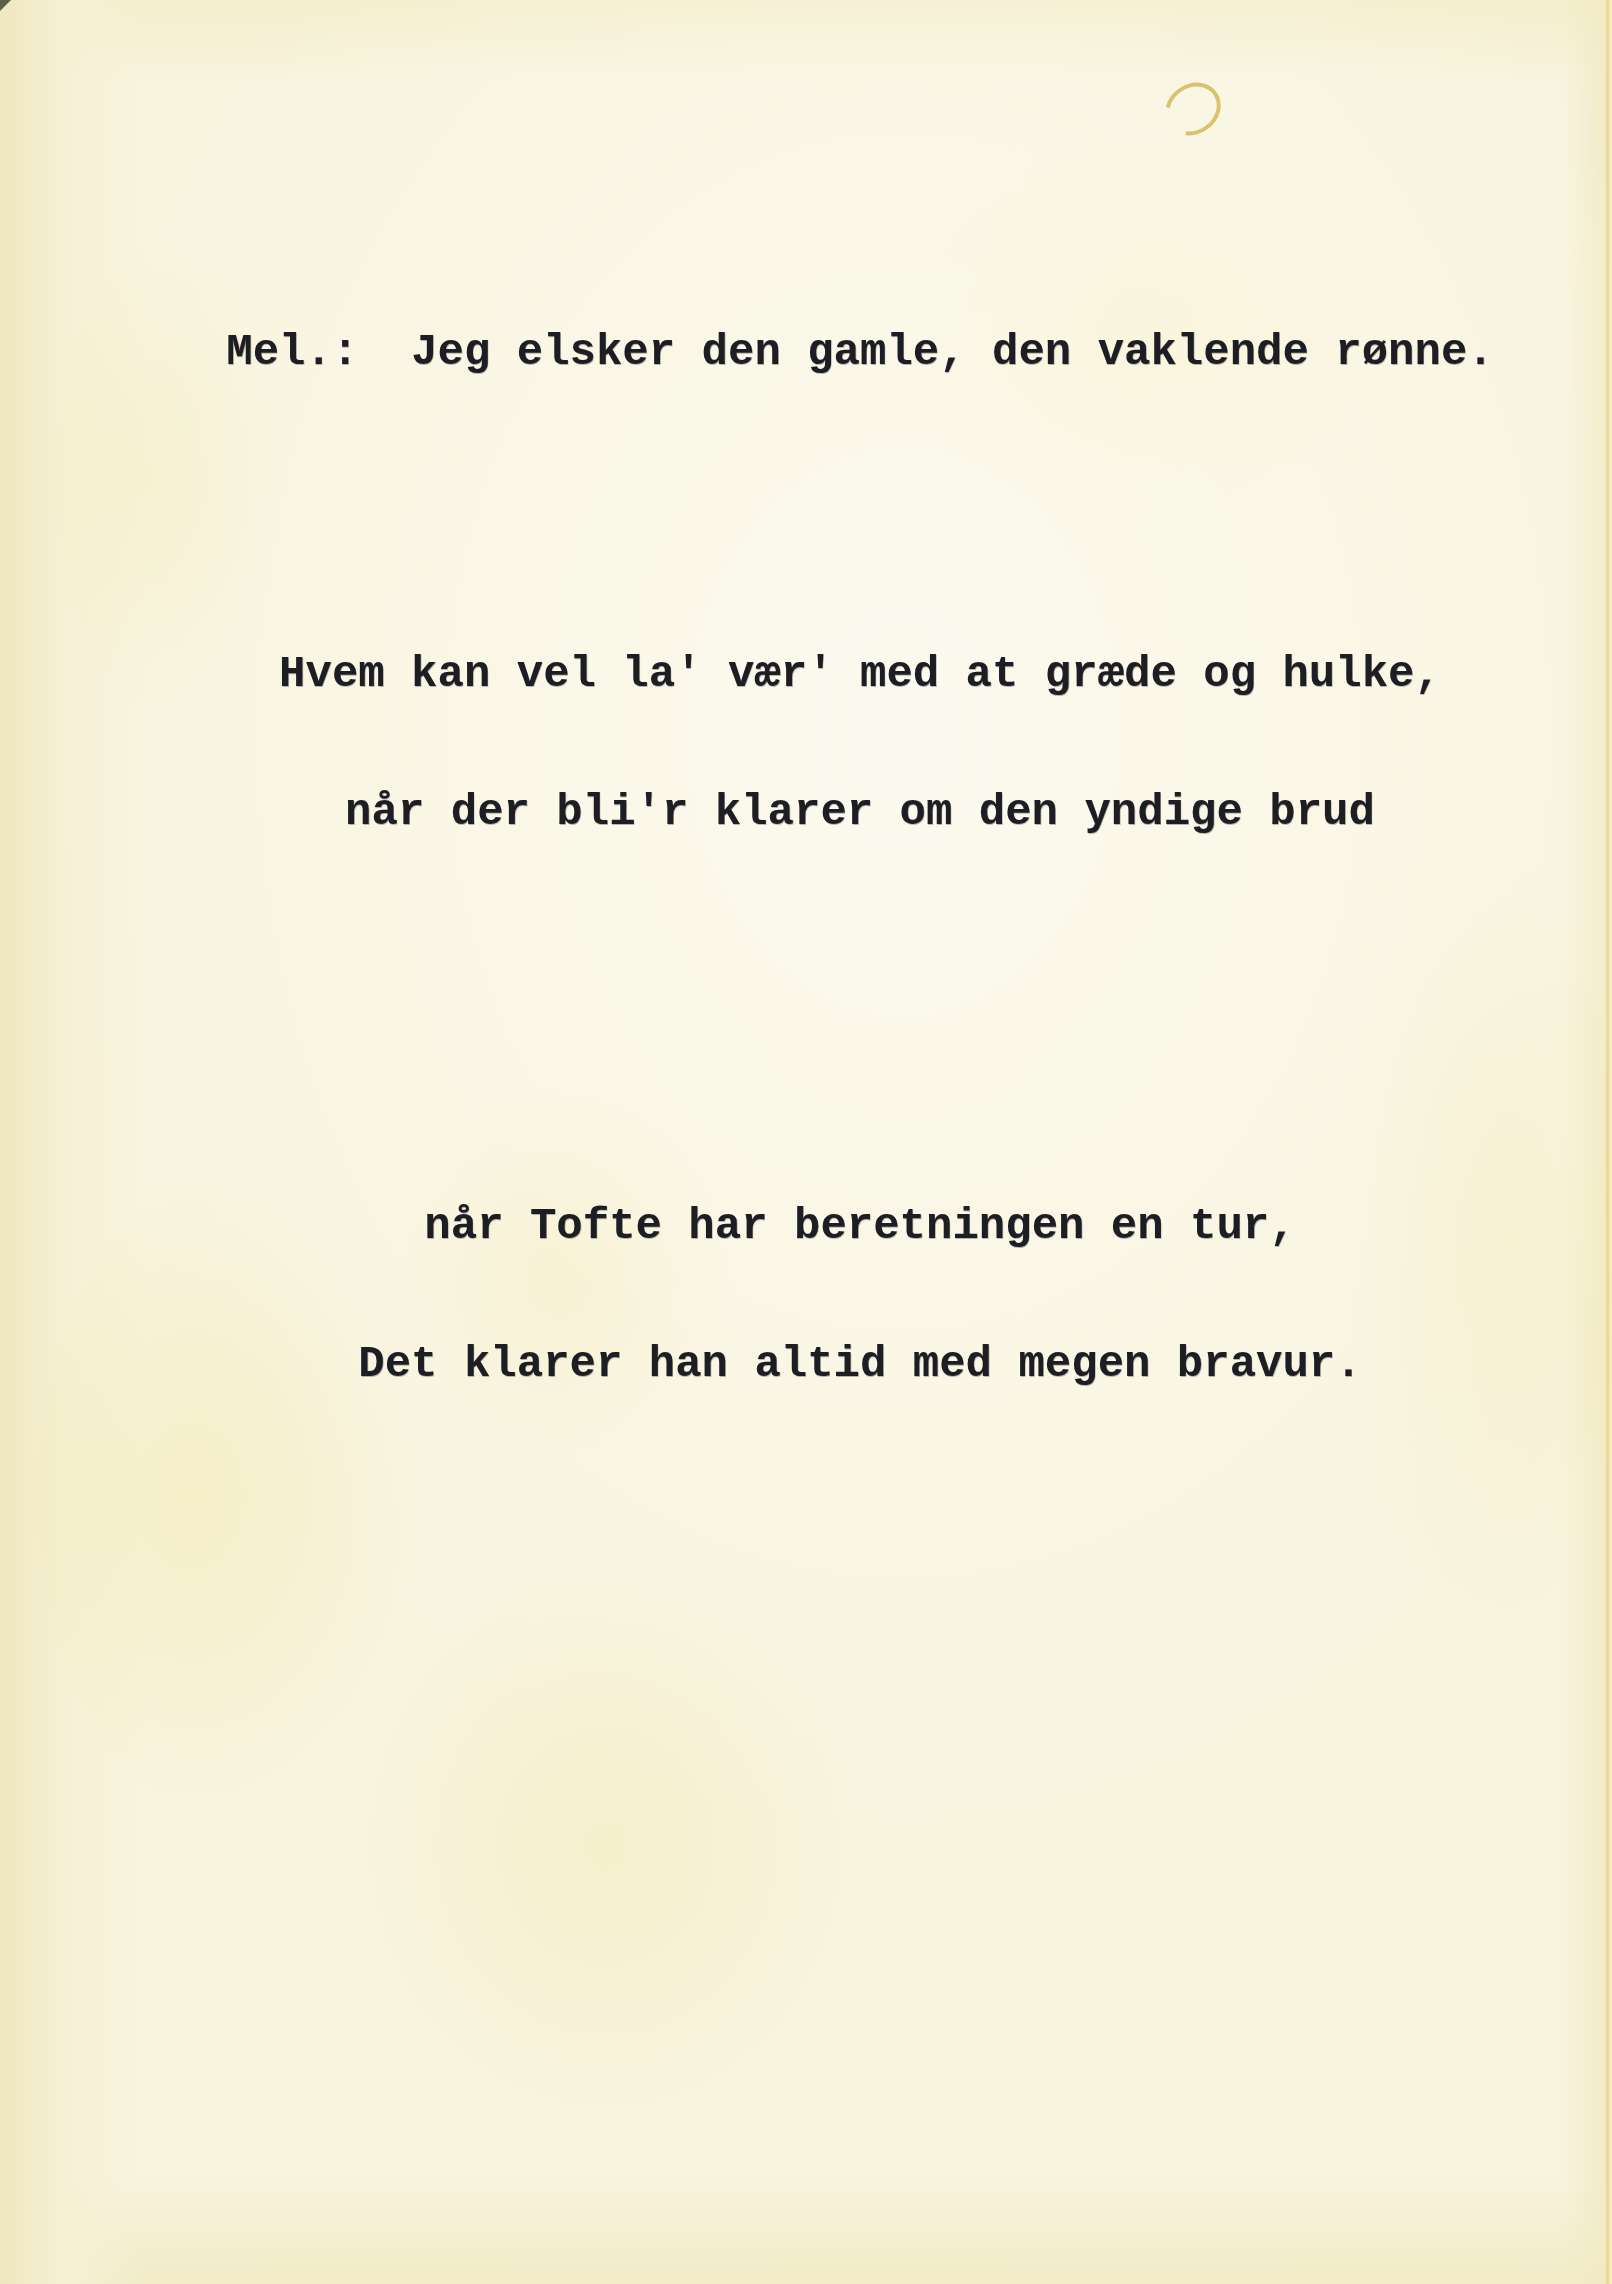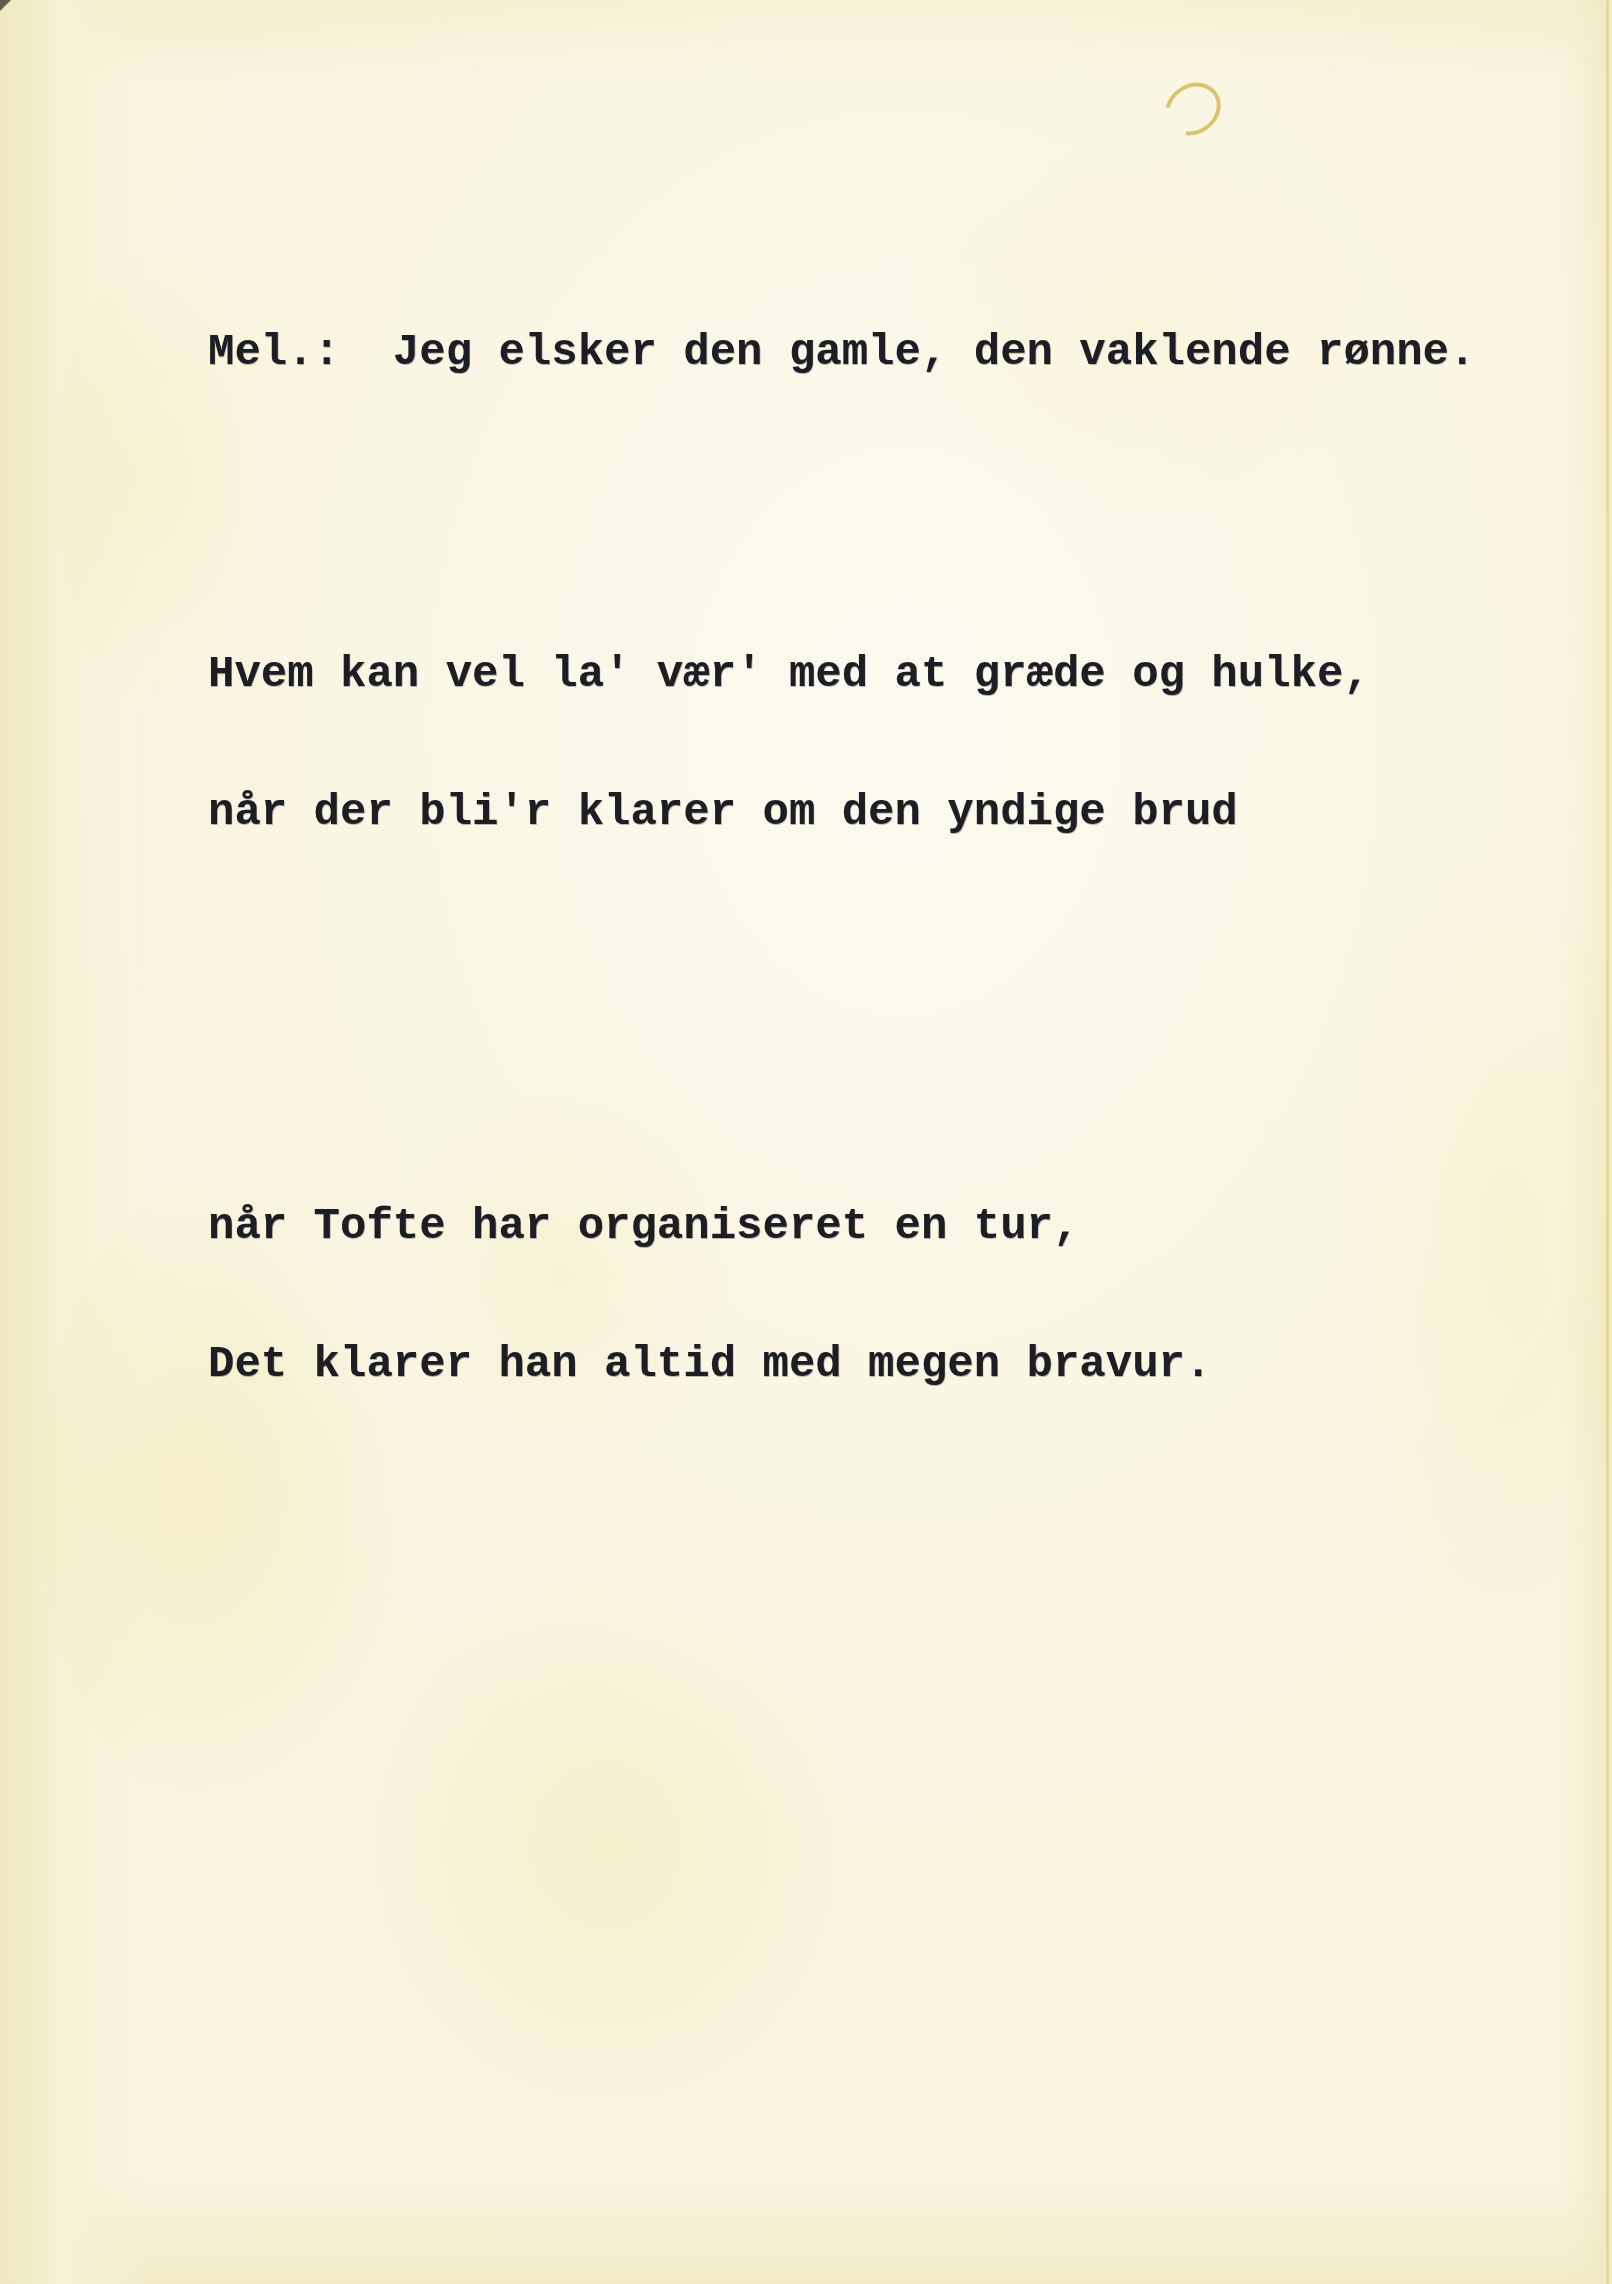--- a/index.html
+++ b/index.html
@@ -43,21 +43,21 @@
     border-radius: 50%;
     transform: rotate(-35deg);
   }
   .poem {
     position: absolute; left: 208px; top: 237px; width: 1304px;
     font-size: 44px; line-height: 46px; font-weight: 700;
     color: #1d1d24;
     text-shadow: 0.6px 0.7px 0 rgba(25,25,35,0.30);
     white-space: pre-wrap;
   }
-  .poem p { margin: 0 0 46px 0; }
+  .poem p { margin: 0 0 46px 0; text-align: center; }
   .stanza { margin: 0 0 46px 0; }
   .stanza p { margin: 0; }
 </style>
 </head>
 <body>
 
 <div class="sheet">
   <div class="stain s1"></div>
   <div class="stain s2"></div>
   <div class="stain s3"></div>
@@ -71,21 +71,21 @@
 
 <div class="poem">
   <p class="line">Mel.:  Jeg elsker den gamle, den vaklende rønne.</p>
 
   <div class="stanza">
     <p class="line">Hvem kan vel la' vær' med at græde og hulke,</p>
     <p class="line">når der bli'r klarer om den yndige brud</p>
   </div>
 
   <div class="stanza">
-    <p class="line">når Tofte har organiseret en tur,</p>
+    <p class="line">når Tofte har beretningen en tur,</p>
     <p class="line">Det klarer han altid med megen bravur.</p>
   </div>
 
   <div class="stanza">
     
     
     
     
   </div>
 

